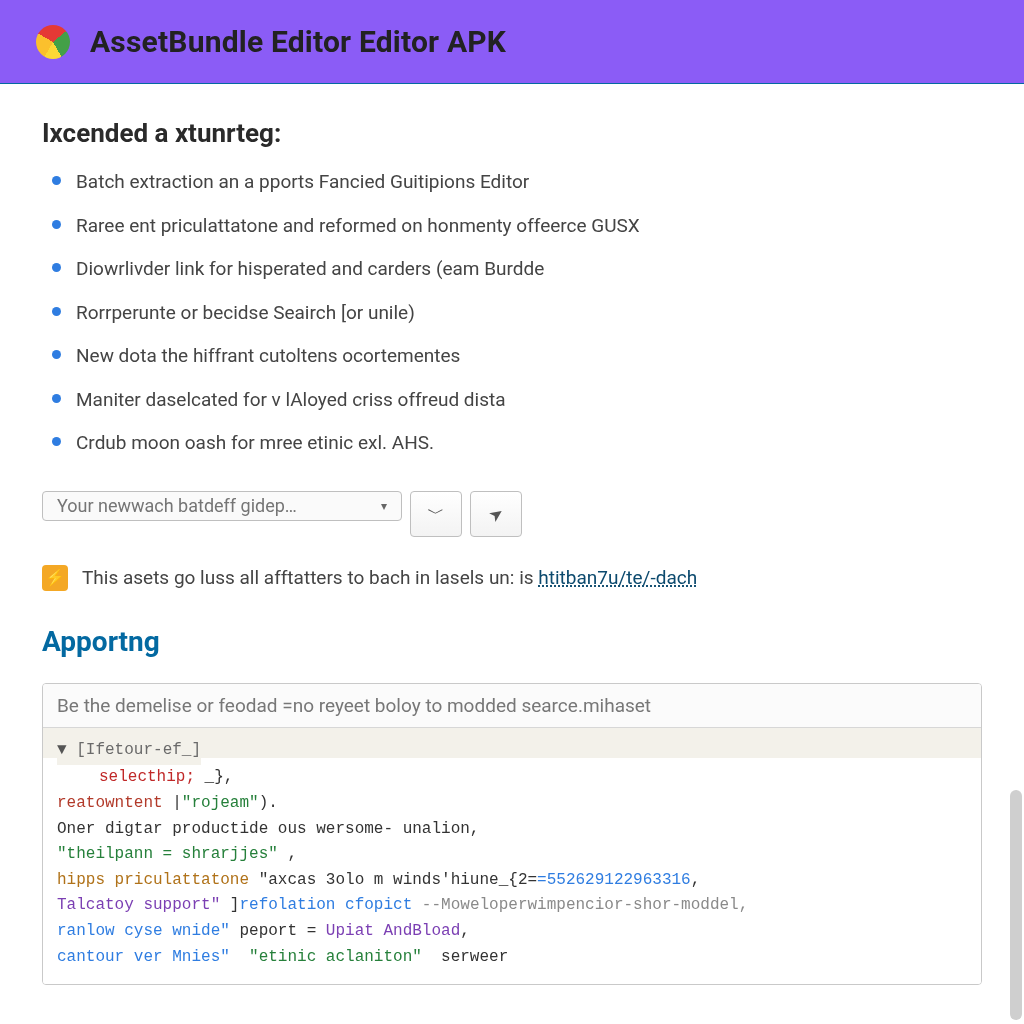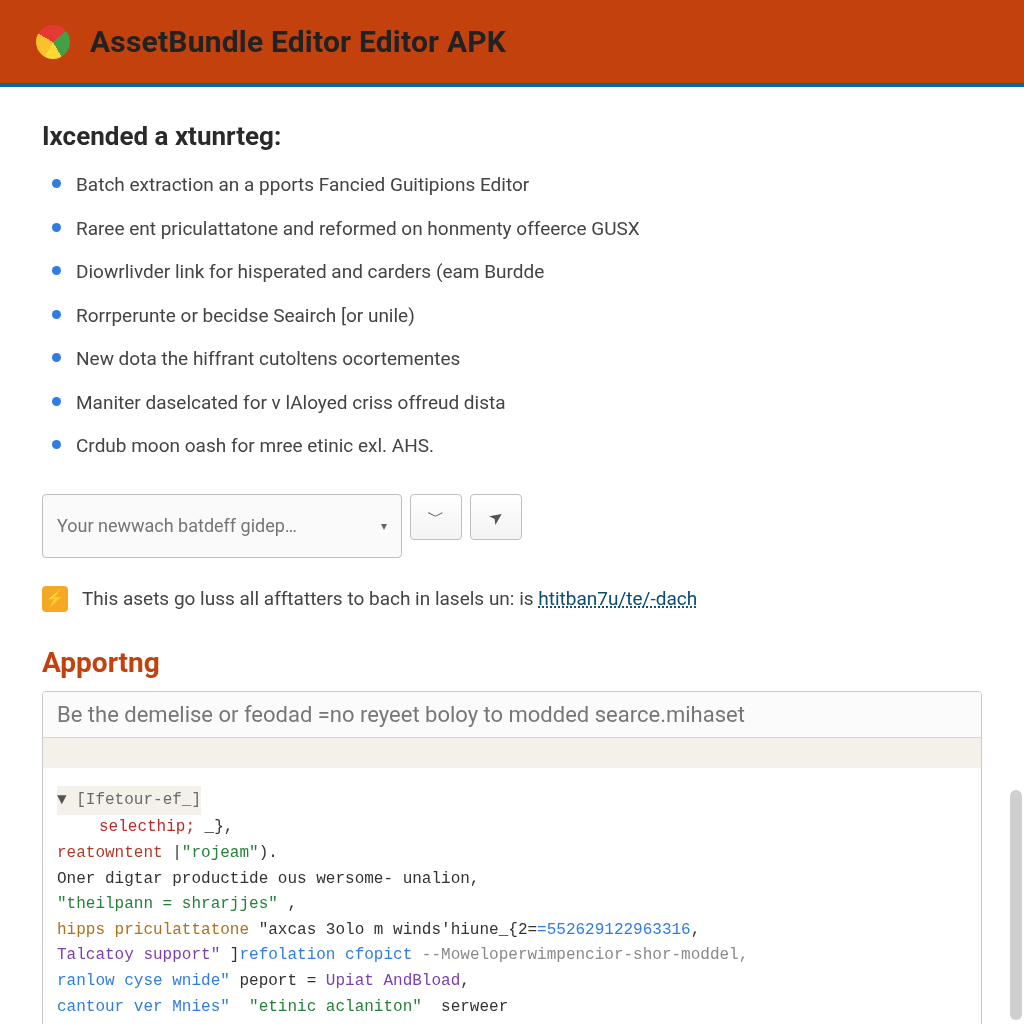--- a/index.html
+++ b/index.html
@@ -1,21 +1,21 @@
 <!DOCTYPE html>
 <html><head>
 <meta charset="utf-8">
 <style>
   * { box-sizing: border-box; margin: 0; padding: 0; }
   html, body { width: 1024px; height: 1024px; font-family: -apple-system, BlinkMacSystemFont, "Segoe UI", Roboto, Arial, sans-serif; background: #fff; color: #2b2b2b; overflow: hidden; }
   .header-bar {
     display: flex; align-items: center; gap: 20px;
     padding: 24px 36px 24px 36px;
-    border-bottom: 4px solid #0369a1;
-    background: #c2410c;
+    border-bottom: 1px solid #0369a1;
+    background: #8b5cf6;
   }
   .logo {
     width: 34px; height: 34px; border-radius: 50%;
     background: conic-gradient(from 210deg, #fbc02d 0 90deg, #e53935 90deg 200deg, #43a047 200deg 300deg, #fdd835 300deg 360deg);
     position: relative;
   }
   .logo::after{
     content:""; position:absolute; inset:10px 0 0 14px; width:14px;height:14px; border-radius:50%; background:#fff;
     display:none;
   }
@@ -28,52 +28,52 @@
     font-size: 19px; color: #444; line-height: 1.45;
   }
   ul.feature-list li::before{
     content:""; position:absolute; left:4px; top: 16px;
     width:9px; height:9px; border-radius:50%; background:#2f7de1;
   }
   .toolbar-row { display:flex; gap:8px; margin: 26px 0 20px 0; align-items:stretch; }
   .dropdown {
     display:flex; align-items:center; gap:10px;
     border:1px solid #bfbfbf; border-radius:4px; background:#fafafa;
-    padding: 10px 14px; min-width: 360px; height:64px;
+    padding: 10px 14px; min-width: 360px; height:30px;
     font-size:18px; color:#757575; cursor:pointer;
   }
   .dropdown .caret-small { margin-left:auto; font-size:12px; color:#666; }
   .icon-btn {
     width:52px; height:46px; border:1px solid #bfbfbf; border-radius:4px; background:linear-gradient(#fff,#f3f3f3);
     display:flex; align-items:center; justify-content:center; color:#555; font-size:17px; cursor:pointer;
   }
   .callout {
     display:flex; align-items:center; gap:14px;
     padding: 8px 0; font-size:19px; color:#444;
   }
   .bolt-badge {
     width:26px; height:26px; border-radius:4px; background:#f4a825; color:#fff;
     display:flex; align-items:center; justify-content:center; font-size:16px; font-weight:700;
   }
   .callout a { color:#0c4a6e; text-decoration: underline dotted; }
-  h2.second-heading { font-size:28px; font-weight:700; margin: 26px 0 12px 0; color:#c2410c; }
+  h2.second-heading { font-size:28px; font-weight:700; margin: 26px 0 25px 0; color:#0369a1; }
   .code-panel {
     border:1px solid #c9c9c9; border-radius:4px; overflow:hidden; background:#fff;
   }
   .code-panel-header {
     padding:10px 14px; border-bottom:1px solid #d7d7d7; background:#fbfbfb;
-    font-size:22px; color:#777;
+    font-size:19px; color:#777;
   }
   .code-body {
     font-family: "SFMono-Regular", Consolas, "Liberation Mono", Menlo, monospace;
     font-size:16px; line-height:1.6; padding: 8px 14px 14px 14px; color:#333;
     white-space: pre; overflow:hidden;
     background: linear-gradient(#f3f1ea 0 30px, #fff 30px);
   }
-  .code-body .row1 { background:#f3f1ea; display:inline-block; padding:2px 0;margin-top:40px; }
+  .code-body .row1 { background:#f3f1ea; display:inline-block; padding:2px 0; }
   .tri { color:#555; }
   .kw-red { color:#c02828;margin-left:42px; }
   .kw-red2 { color:#b23a2a;text-align:center; }
   .str { color:#26803b; }
   .fn { color:#b07219; }
   .purple { color:#7b3fb3; }
   .blue { color:#2f7de1; }
   .comment { color:#8a8a8a; }
   .gray { color:#6a6a6a; }
   .scrollbar-thumb {

